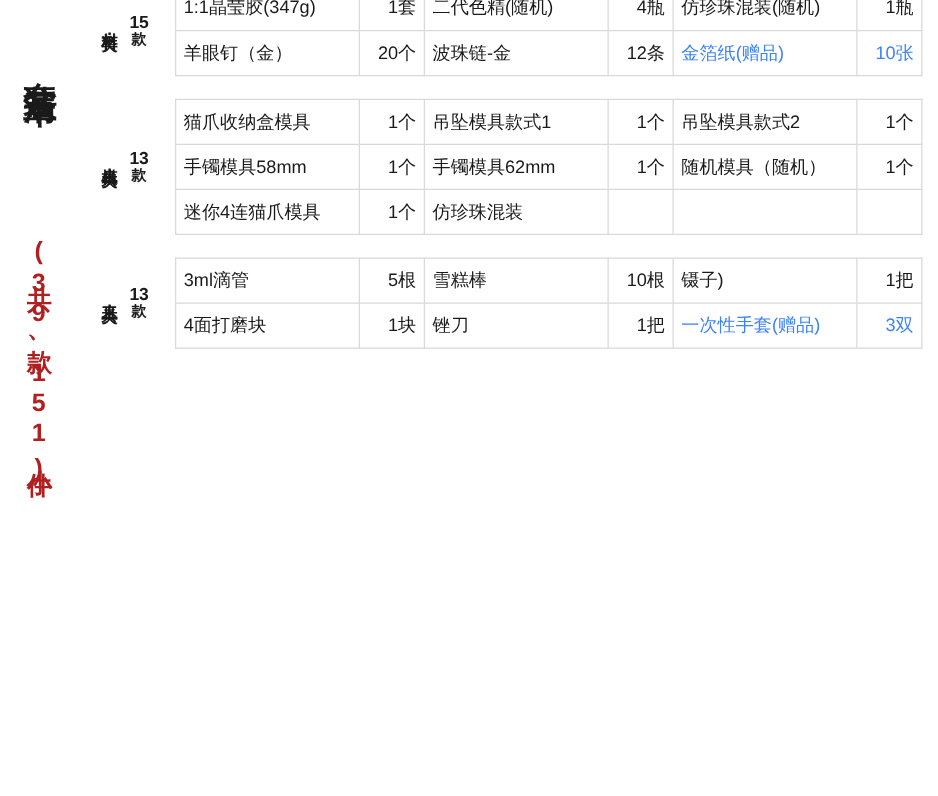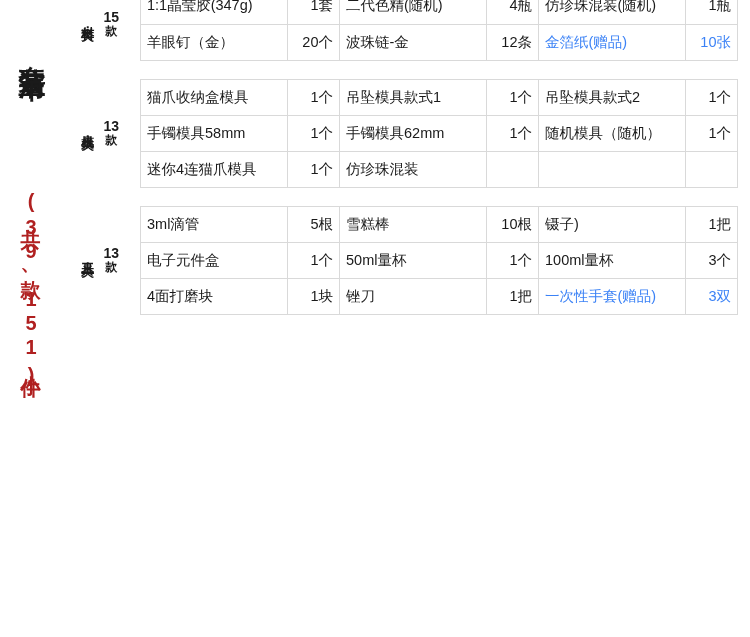--- a/index.html
+++ b/index.html
@@ -220,28 +220,20 @@
         <tbody>
             <tr>
           <td class="name">3ml滴管</td>
           <td class="qty">5根</td>
           <td class="name">雪糕棒</td>
           <td class="qty">10根</td>
           <td class="name">镊子)</td>
           <td class="qty">1把</td>
         </tr>
         <tr>
-          <td class="name">电子元件盒</td>
-          <td class="qty">1个</td>
-          <td class="name">50ml量杯</td>
-          <td class="qty">1个</td>
-          <td class="name">100ml量杯</td>
-          <td class="qty">3个</td>
-        </tr>
-        <tr>
           <td class="name">4面打磨块</td>
           <td class="qty">1块</td>
           <td class="name">锉刀</td>
           <td class="qty">1把</td>
           <td class="name gift">一次性手套(赠品)</td>
           <td class="qty gift">3双</td>
         </tr>
       </tbody>
         </table>
     </div>

